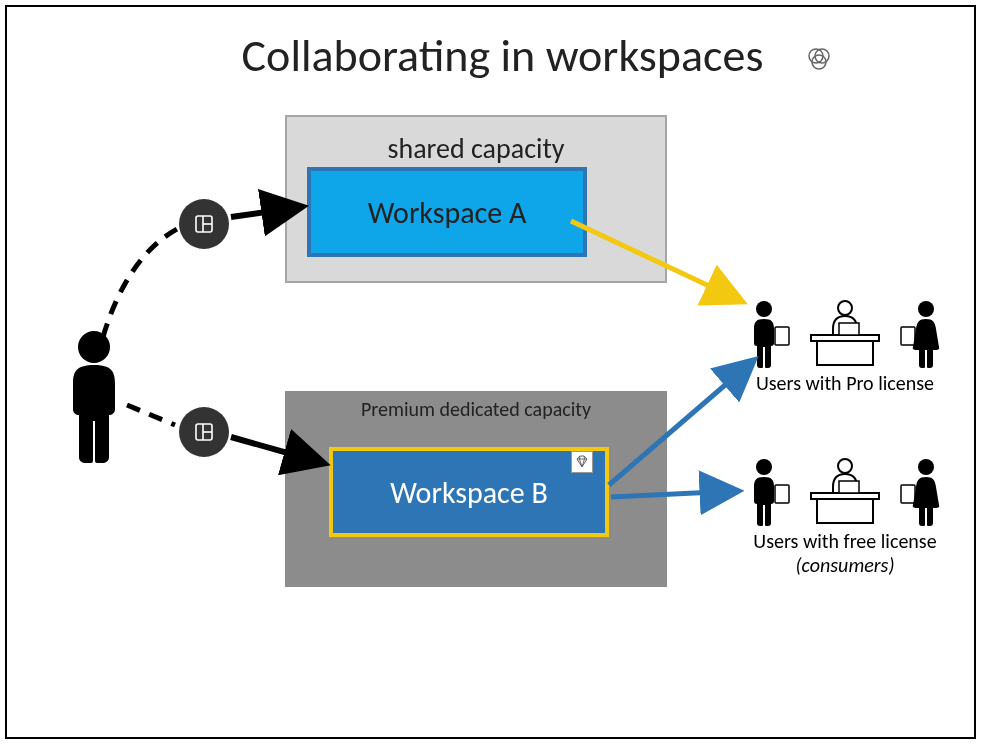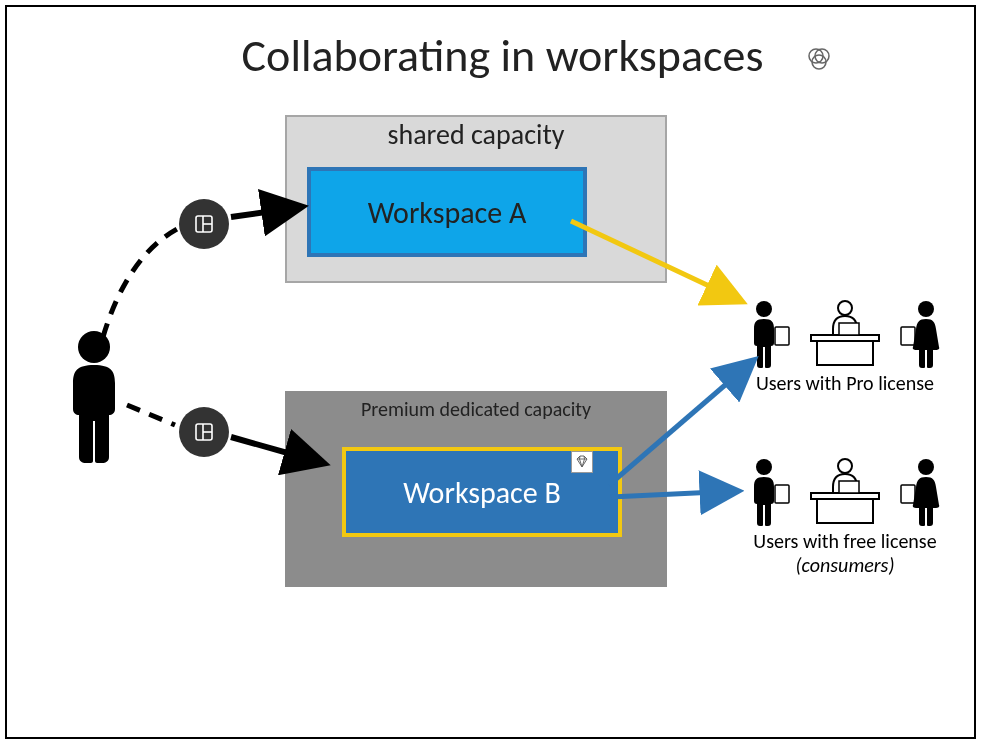--- a/index.html
+++ b/index.html
@@ -37,21 +37,21 @@
       position: absolute;
       left: 278px;
       top: 108px;
       width: 382px;
       height: 168px;
       background: #d9d9d9;
       border: 2px solid #a6a6a6;
     }
     .shared-capacity-label {
       position: absolute;
-      top: 0;
+      top: 14px;
       left: 0;
       width: 100%;
       text-align: center;
       font-size: 28px;
       color: #222;
     }
     .workspace-a {
       position: absolute;
       left: 300px;
       top: 160px;
@@ -88,21 +88,20 @@
       top: 440px;
       width: 280px;
       height: 90px;
       background: #2e75b6;
       border: 4px solid #f2c811;
       display: flex;
       align-items: center;
       justify-content: center;
       font-size: 30px;
       color: #fff;
-      margin-left: 13px;
     }
     .diamond-badge {
       position: absolute;
       left: 564px;
       top: 444px;
       width: 22px;
       height: 22px;
       background: #fff;
       border: 1px solid #999;
       display: flex;

